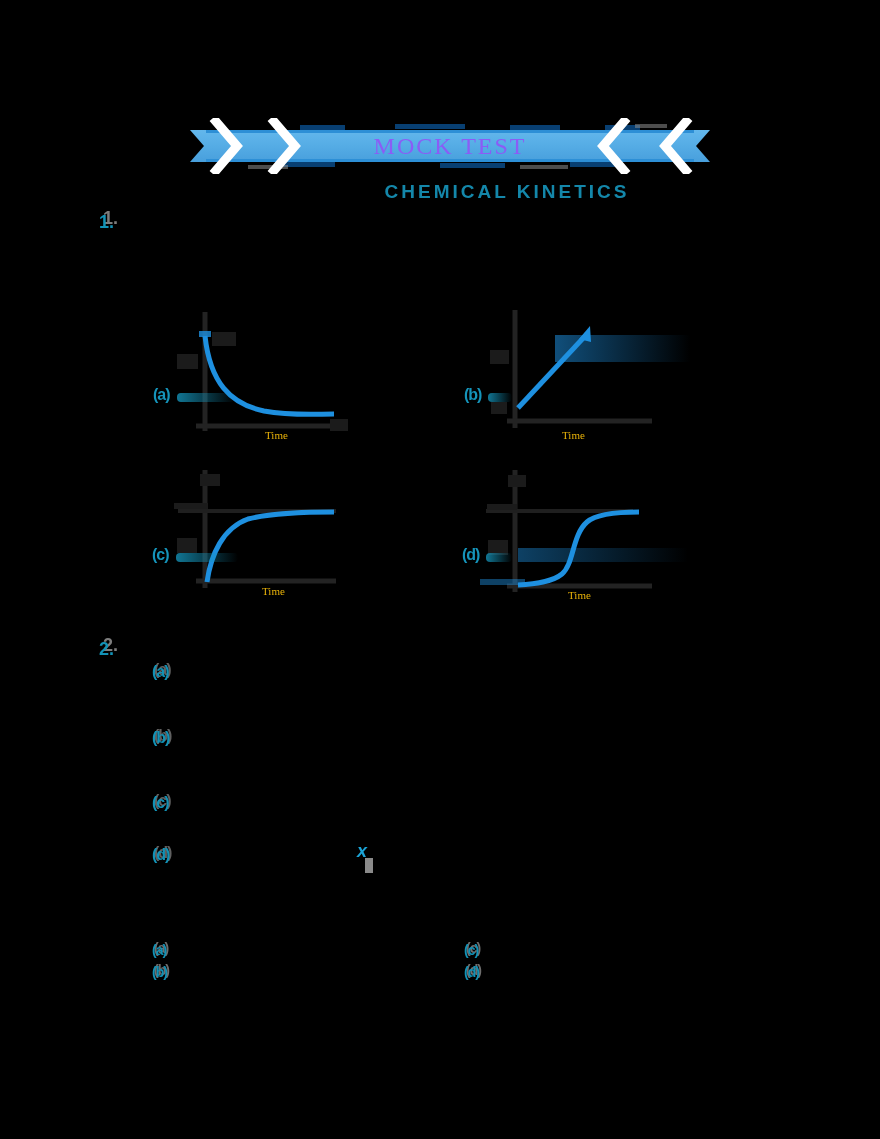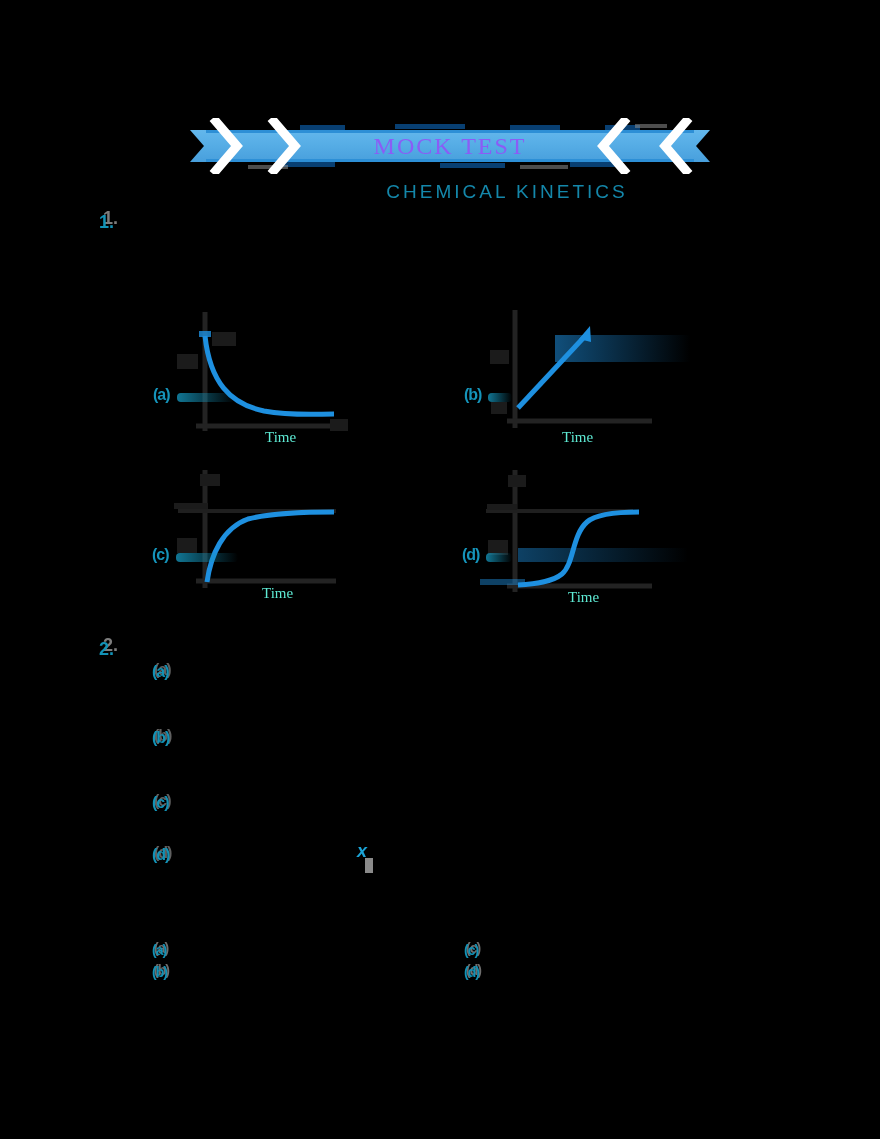--- a/index.html
+++ b/index.html
@@ -6,36 +6,36 @@
   .page{position:relative;width:880px;height:1139px;background:#000;overflow:hidden;
         font-family:"Liberation Sans",sans-serif;}
   
   .banner{position:absolute;left:190px;top:118px;width:520px;height:56px;}
   .banner svg{position:absolute;left:0;top:0;}
   .banner-title{position:absolute;left:0;top:0;width:100%;height:56px;display:flex;
         align-items:center;justify-content:center;color:#8b5cf6;
         font-family:"Liberation Serif",serif;font-size:24px;letter-spacing:2px;}
   
   .subtitle{position:absolute;left:372px;top:181px;width:270px;text-align:center;
-        color:#1487AA;font-weight:normal;font-size:19px;letter-spacing:3px;
+        color:#1487AA;font-weight:bold;font-size:19px;letter-spacing:3px;
         font-family:"Liberation Sans",sans-serif;}
   
   .qnum{position:absolute;color:#1292B6;font-weight:bold;font-size:18px;
         text-shadow:4px -4px 0 #7d7d7d;}
   
   .opt{position:absolute;color:#1292B6;font-weight:bold;font-size:16px;letter-spacing:-1px;
         text-shadow:2px -2px 0 #606060;}
   .opt.small{font-size:14px;text-shadow:2px -2px 0 #6e6e6e;}
   
   .graph{position:absolute;}
   .glabel{position:absolute;color:#1594BA;font-weight:bold;font-size:16px;letter-spacing:-1px;}
   .streak{position:absolute;height:9px;border-radius:4px;
         background:linear-gradient(90deg,rgba(21,148,186,.8),rgba(21,148,186,0));}
-  .timelabel{position:absolute;color:#5eead4;font-family:"Liberation Serif",serif;
-        font-size:15px;}
+  .timelabel{position:absolute;color:#eab308;font-family:"Liberation Serif",serif;
+        font-size:11px;}
   
   .inline-sym{position:absolute;left:357px;top:841px;width:22px;height:36px;}
   .inline-sym .sym{position:absolute;left:0;top:0;color:#1BA3D6;font-weight:bold;
         font-style:italic;font-size:18px;}
   .inline-sym .sym-tail{position:absolute;left:8px;top:17px;width:8px;height:15px;
         background:#8a8a8a;}
 </style>
 </head>
 <body>
 

